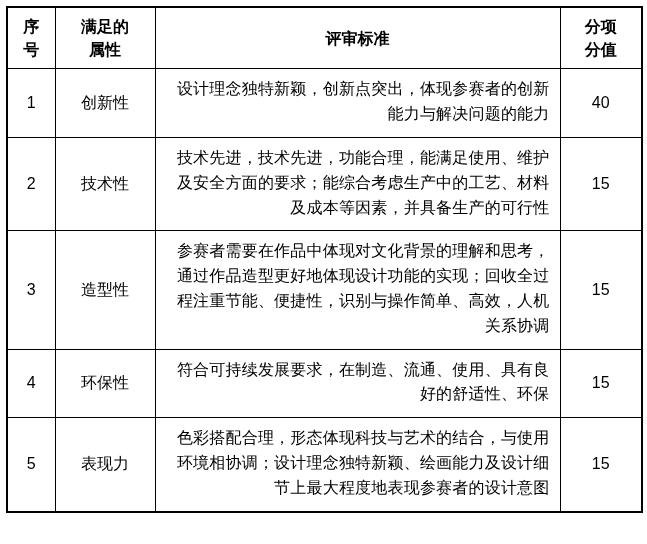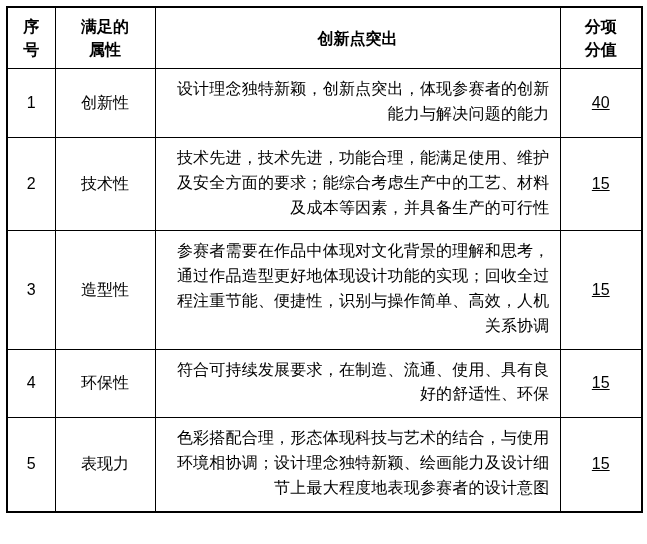--- a/index.html
+++ b/index.html
@@ -56,40 +56,40 @@
     text-align: center;
     padding: 6px 2px;
   }
   td.cell-desc {
     text-align: right;
     padding: 8px 10px 10px 10px;
     letter-spacing: 0.2px;
   }
   td.cell-attr { font-size: 16px; }
   td.cell-index { font-size: 16px; }
-  td.cell-score { font-size: 16px; text-decoration: underline; }
+  td.cell-score { font-size: 16px; }
 </style>
 </head>
 <body>
 
 <div class="sheet">
   <table class="criteria">
     <colgroup>
       <col class="c-index">
       <col class="c-attr">
       <col class="c-desc">
       <col class="c-score">
     </colgroup>
     <thead>
       <tr>
         <th class="th-index">序
 号</th>
         <th class="th-attr">满足的
 属性</th>
-        <th class="th-criteria">创新点突出</th>
+        <th class="th-criteria">评审标准</th>
         <th class="th-score">分项
 分值</th>
       </tr>
     </thead>
     <tbody>
       <tr>
         <td class="cell-index">1</td>
         <td class="cell-attr">创新性</td>
         <td class="cell-desc">设计理念独特新颖，创新点突出，体现参赛者的创新能力与解决问题的能力</td>
         <td class="cell-score">40</td>

